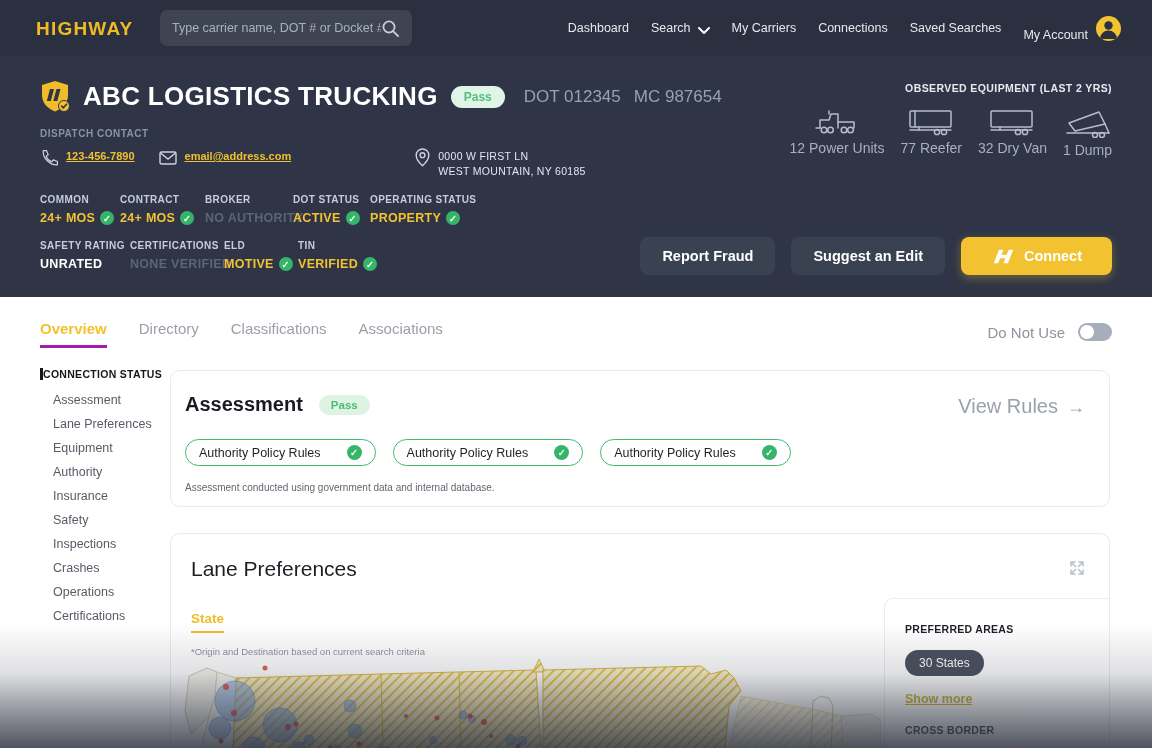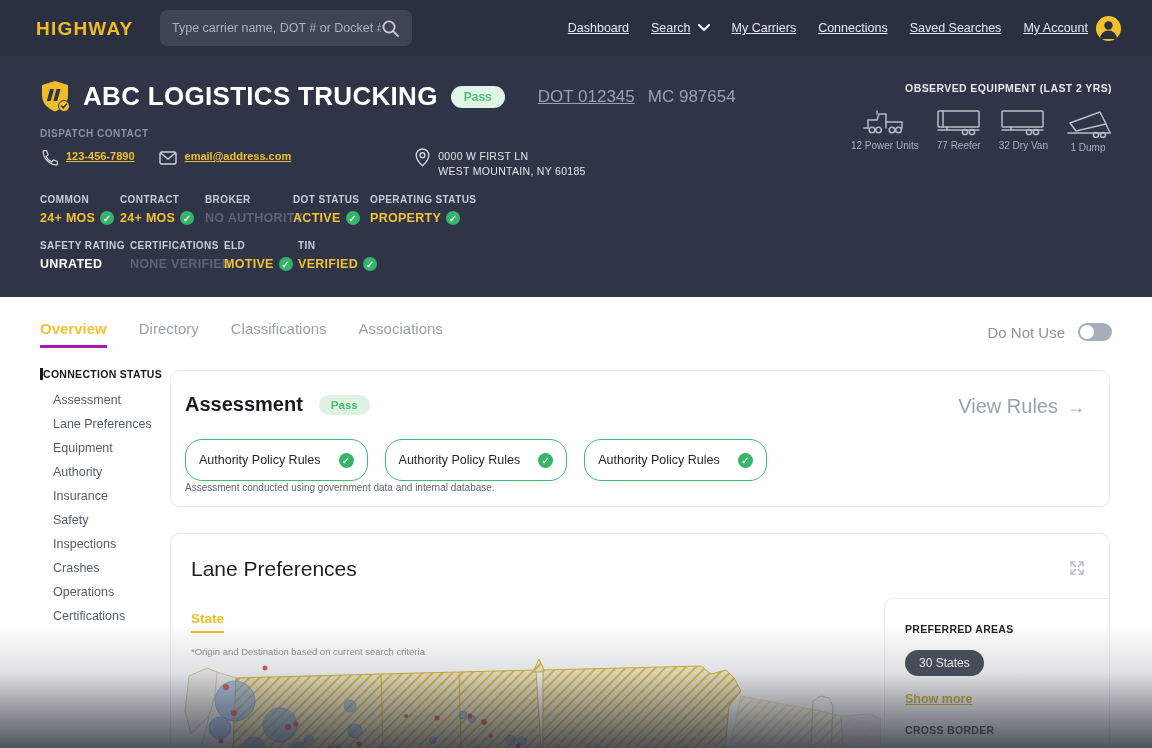--- a/index.html
+++ b/index.html
@@ -11,33 +11,33 @@
     overflow:hidden;
     color:#1d2026;
   }
   
   .topbar { position:absolute; top:0; left:0; width:1152px; height:56px; background:#2a3040; z-index:10; }
   .logo { position:absolute; left:36px; top:18px; font-size:19px; font-weight:800; letter-spacing:1.2px; color:#f0ba24; }
   .searchbox { position:absolute; left:160px; top:10px; width:252px; height:36px; background:#3e4451; border-radius:7px; display:flex; align-items:center; padding:0 12px; }
   .searchbox input { flex:1; background:transparent; border:none; outline:none; color:#c9ced9; font-size:12.5px; font-family:"Liberation Sans",sans-serif; }
   .searchbox input::placeholder { color:#aab1bf; }
   .topnav-links { position:absolute; right:30px; top:0; height:56px; display:flex; align-items:center; gap:22px; }
-  .topnav-link { color:#e6e9ef; font-size:12.5px; white-space:nowrap; cursor:pointer; display:flex; align-items:center; gap:7px;text-decoration:underline; }
+  .topnav-link { color:#e6e9ef; font-size:12.5px; white-space:nowrap; cursor:pointer; display:flex; align-items:flex-end; gap:7px; }
   
   .header { position:absolute; top:56px; left:0; width:1152px; height:241px; background:#2f3546; }
   .company-row { position:absolute; left:40px; top:24px; display:flex; align-items:center; gap:13px; }
   .company-name { color:#ffffff; font-size:26px; font-weight:700; letter-spacing:0.3px; white-space:nowrap; }
   .pass-pill { background:#e0f5e8; color:#53c07c; font-size:12px; font-weight:600; border-radius:12px; padding:4px 13px; }
   .id-text { color:#99a1b0; font-size:17px; font-weight:500; white-space:nowrap; }
   .observed { position:absolute; right:40px; top:26px; text-align:right; }
   .observed-title { color:#e6e9f0; font-size:10.5px; font-weight:800; letter-spacing:0.4px; }
   .equip-row { display:flex; gap:16px; margin-top:14px; justify-content:flex-end; }
   .equip-item { display:flex; flex-direction:column; align-items:center; }
   .equip-item svg { stroke:#b6bcc8; fill:none; stroke-width:1.5; stroke-linejoin:round; stroke-linecap:round; }
-  .equip-label { color:#a9afbc; font-size:10px; margin-top:4px; white-space:nowrap; }
+  .equip-label { color:#a9afbc; font-size:14px; margin-top:4px; white-space:nowrap; }
   .dispatch-label { position:absolute; left:40px; top:72px; color:#8b93a3; font-size:10px; font-weight:800; letter-spacing:0.5px; }
   .contact-row { position:absolute; left:40px; top:92px; display:flex; align-items:flex-start; gap:24px; }
   .contact-item { display:flex; align-items:flex-start; gap:8px; }
   .contact-link { color:#f0c030; font-size:11px; font-weight:600; text-decoration:underline; margin-top:2px; cursor:pointer; }
   .addr { color:#e2e6ee; font-size:10.5px; line-height:15px; letter-spacing:0.3px; margin-top:1px; }
   .status-rows { position:absolute; left:40px; top:138px; width:620px; }
   .status-field { position:absolute; }
   .status-label { color:#c6ccd8; font-size:10px; font-weight:800; letter-spacing:0.4px; white-space:nowrap; }
   .status-value { margin-top:6px; font-size:12.5px; font-weight:800; letter-spacing:0.3px; display:flex; align-items:center; gap:5px; white-space:nowrap; }
   .status-value.good { color:#f2c230; }
@@ -63,21 +63,21 @@
   
   .card { position:absolute; left:170px; width:940px; background:#fff; border:1px solid #e9e9ee; border-radius:10px; }
   .card-assessment { top:370px; height:137px; }
   .card-title-row { position:absolute; left:14px; top:22px; display:flex; align-items:center; gap:16px; }
   .card-title { font-size:20px; font-weight:700; color:#191b20; }
   .badge-pass { background:#def3e4; color:#4bbd72; font-size:11.5px; font-weight:600; border-radius:12px; padding:4px 12px; }
   .view-rules { position:absolute; right:24px; top:24px; display:flex; align-items:center; gap:9px; color:#9aa0ac; font-size:20px; cursor:pointer; }
   .arrow-right-icon { font-size:18px; line-height:1; }
   .arrow-right-icon::after { content:"→"; }
   .pills-row { position:absolute; left:14px; top:68px; display:flex; gap:17px; }
-  .rule-pill { display:flex; align-items:center; gap:18px; border:1.6px solid #43bb6f; border-radius:17px; height:42px; padding:0 13px; font-size:12.5px; color:#1e2126; cursor:pointer; background:#fff; }
+  .rule-pill { display:flex; align-items:center; gap:26px; border:1.6px solid #43bb6f; border-radius:17px; height:27px; padding:0 13px; font-size:12.5px; color:#1e2126; cursor:pointer; background:#fff; }
   .rule-pill .check-icon { width:15px; height:15px; }
   .assessment-footnote { position:absolute; left:14px; top:111px; font-size:10px; color:#61666f; }
   
   .card-lane { top:533px; height:216px; border-bottom:none; border-radius:10px 10px 0 0; overflow:hidden; }
   .lane-title { position:absolute; left:20px; top:23px; font-size:21px; font-weight:500; color:#1d1f24; }
   .expand-icon { position:absolute; right:24px; top:26px; cursor:pointer; }
   .lane-tab { position:absolute; left:20px; top:77px; font-size:13.5px; font-weight:700; color:#f0bd26; border-bottom:2px solid #f0bd26; padding-bottom:5px; cursor:pointer; }
   .lane-footnote { position:absolute; left:20px; top:112px; font-size:9.5px; color:#8d929c; }
   .lane-map { position:absolute; left:10px; top:122px; }
   .lane-panel { position:absolute; left:713px; top:64px; width:226px; height:152px; background:#fff; border-left:1px solid #ececf0; border-top:1px solid #ececf0; border-top-left-radius:9px; padding:24px 20px; }
@@ -143,21 +143,21 @@
   <div class="company-row">
     <svg class="icon" width="30" height="33" viewBox="0 0 30 33">
       <path d="M15 1 L28 5 V15 C28 23 22.5 28.5 15 31.5 C7.5 28.5 2 23 2 15 V5 Z" fill="#f0bc2a"></path>
       <path d="M10 9 h4 l-3.2 12 h-4 Z" fill="#2f3546"></path>
       <path d="M16.5 9 h4 l-3.2 12 h-4 Z" fill="#2f3546"></path>
       <circle cx="24" cy="26" r="5.5" fill="#f2c230" stroke="#2f3546" stroke-width="1"></circle>
       <path d="M21.5 26 l1.8 1.8 l3.2 -3.6" fill="none" stroke="#2f3546" stroke-width="1.6" stroke-linecap="round"></path>
     </svg>
     <div class="company-name">ABC LOGISTICS TRUCKING</div>
     <div class="pass-pill">Pass</div>
-    <div class="id-text" style="margin-left:20px;text-decoration:underline;">DOT 012345</div>
+    <div class="id-text" style="margin-left:6px;">DOT 012345</div>
     <div class="id-text">MC 987654</div>
   </div>
 
   <div class="observed">
     <div class="observed-title">OBSERVED EQUIPMENT (LAST 2 YRS)</div>
     <div class="equip-row">
       <div class="equip-item">
         <svg class="icon" width="46" height="28" viewBox="0 0 46 28">
           <path d="M6 20 V12 h9 l2 -6 h7 v14"></path>
             <path d="M15 6 V3"></path>
@@ -290,20 +290,30 @@
     </div>
     <div class="status-field" style="left:258px; top:46px;">
       <div class="status-label">TIN</div>
       <div class="status-value good">
           <span>VERIFIED</span>
           <span class="check-icon"></span>
         </div>
     </div>
   </div>
 
+  <div class="action-buttons">
+    <button class="btn-dark">Report Fraud</button>
+    <button class="btn-dark">Suggest an Edit</button>
+    <button class="btn-connect">
+      <svg class="icon" width="24" height="17" viewBox="0 0 27 17">
+        <path d="M3 16 L9 1 h5 l-2.3 5.5 h6 L20 1 h5 l-6 15 h-5 l2.3 -5.5 h-6 L8 16 Z" fill="#ffffff"></path>
+      </svg>
+      <span>Connect</span>
+    </button>
+  </div>
 </div>
 
 <div class="tabs">
   <div class="tab active">Overview</div>
   <div class="tab">Directory</div>
   <div class="tab">Classifications</div>
   <div class="tab">Associations</div>
 </div>
 <div class="do-not-use">
   <span class="do-not-use-label">Do Not Use</span>

